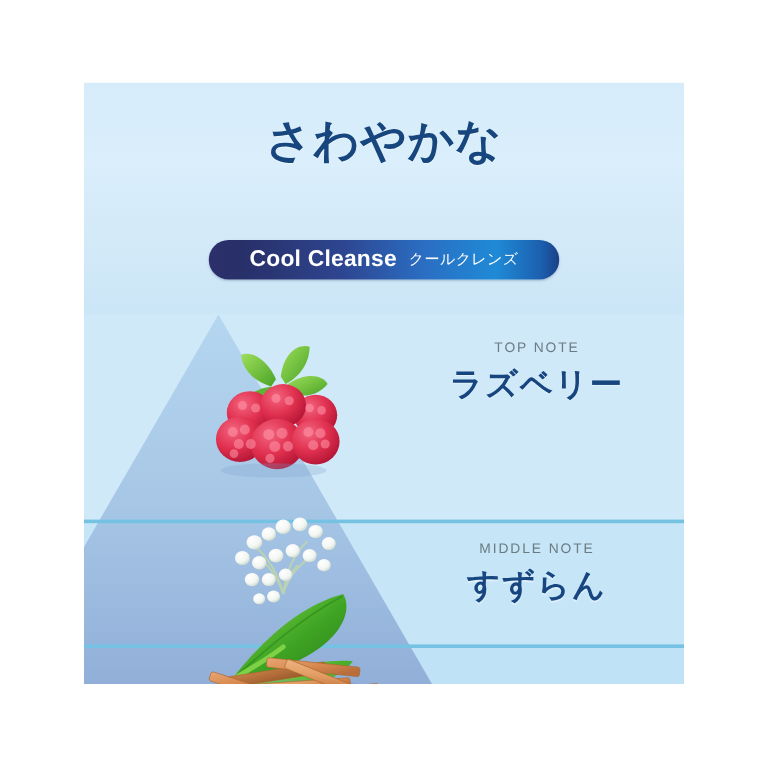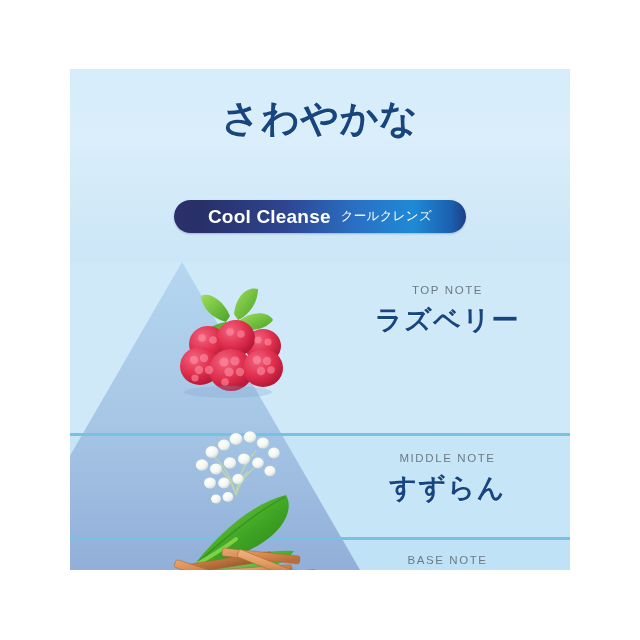--- a/index.html
+++ b/index.html
@@ -386,24 +386,20 @@
         <div class="note note-middle">
           <div class="note-kicker">MIDDLE NOTE</div>
           <div class="note-name">すずらん</div>
         </div>
 
         <div class="note note-top">
           <div class="note-kicker">TOP NOTE</div>
           <div class="note-name">ラズベリー</div>
         </div>
 
-        <div class="note note-base">
-          <div class="note-kicker">BASE NOTE</div>
-
-        </div>
 
       </div>
 
     </div>
 
   </div>
 
 </div>
 
 </body></html>

